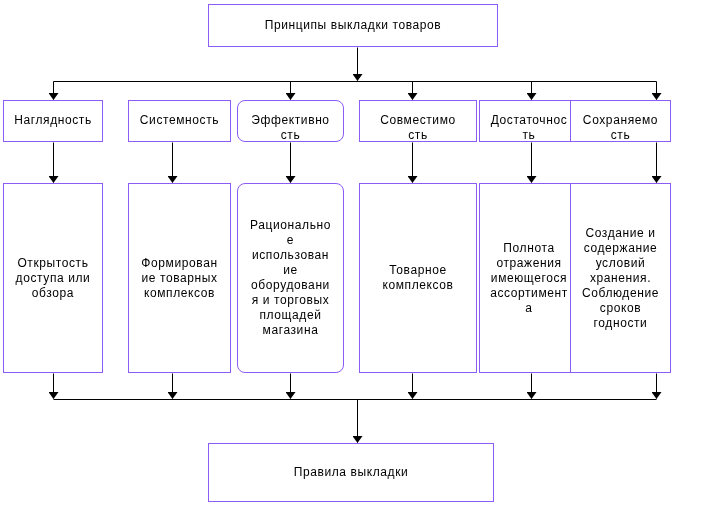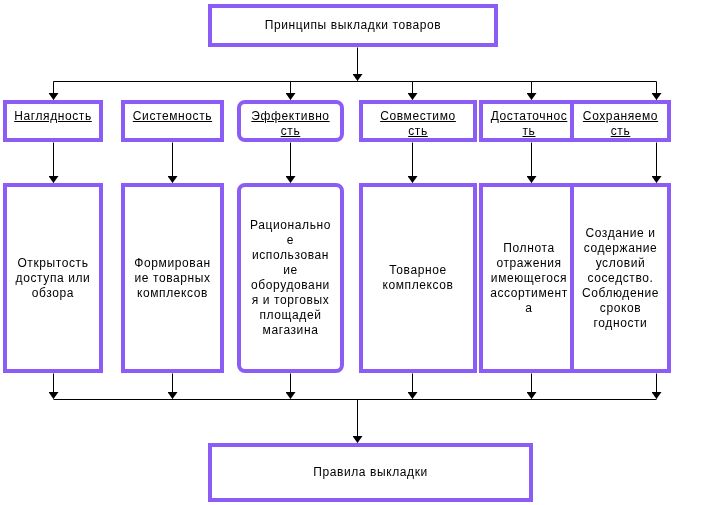--- a/index.html
+++ b/index.html
@@ -12,42 +12,42 @@
     color: #000000;
     overflow: hidden;
   }
   svg.connectors {
     position: absolute;
     left: 0; top: 0;
   }
   .box {
     position: absolute;
     box-sizing: border-box;
-    border: 4px solid #8b5cf6;
+    border: 1px solid #8b5cf6;
     background: #ffffff;
     font-size: 12px;
     letter-spacing: 0.6px;
     line-height: 15px;
     text-align: center;
     white-space: pre-line;
   }
   .vcenter {
     display: flex;
     align-items: center;
     justify-content: center;
   }
-  .toppad { padding-top: 5px; text-decoration: underline; }
+  .toppad { padding-top: 12px; }
 
   
   .title-box  { left: 208px; top: 4px;   width: 290px; height: 43px; }
-  .result-box { left: 208px; top: 443px; width: 325px; height: 59px; }
+  .result-box { left: 208px; top: 443px; width: 286px; height: 59px; }
 
   
   .col1 { left: 3px;   width: 100px; }
-  .col2 { left: 121px; width: 103px; }
+  .col2 { left: 128px; width: 103px; }
   .col3 { left: 237px; width: 107px; border-radius: 8px; }
   .col4 { left: 359px; width: 118px; }
   .col5 { left: 479px; width: 100px; }
   .col6 { left: 570px; width: 101px; }
   .row2 { top: 100px; height: 42px; }
   .row3 { top: 183px; height: 190px; }
 </style>
 </head>
 <body>
 
@@ -121,20 +121,20 @@
   <div class="box row3 col4 vcenter">Товарное
 комплексов</div>
   <div class="box row3 col5 vcenter">Полнота
 отражения
 имеющегося
 ассортимент
 а</div>
   <div class="box row3 col6 vcenter">Создание и
 содержание
 условий
-соседство.
+хранения.
 Соблюдение
 сроков
 годности</div>
 
   <div class="box result-box vcenter">Правила выкладки</div>
 
 </div>
 
 </body></html>

